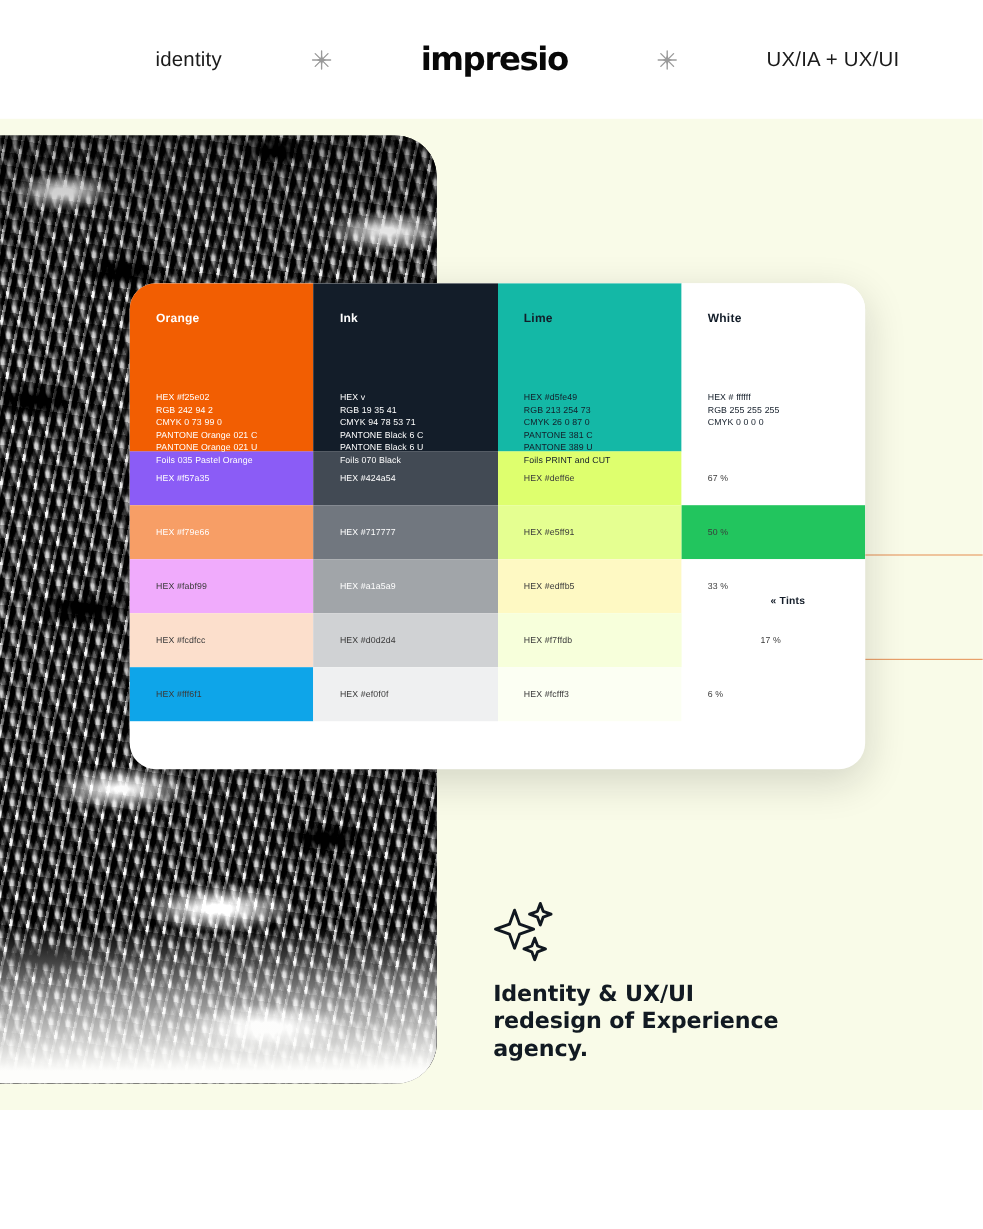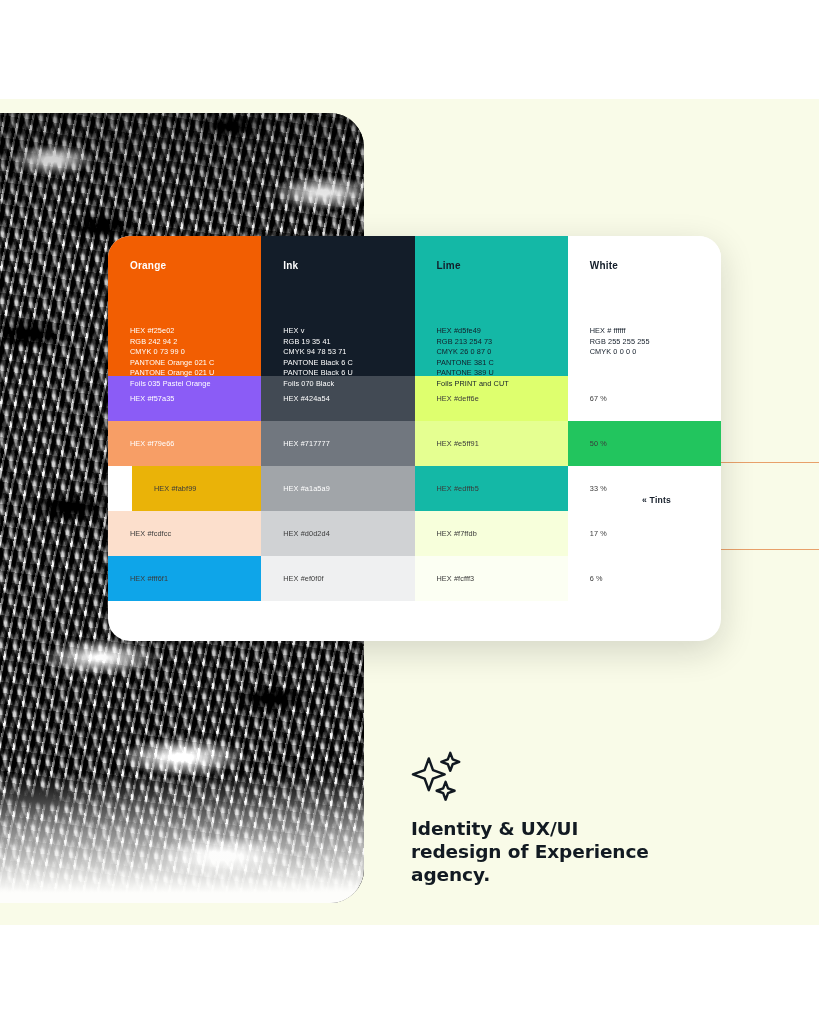--- a/index.html
+++ b/index.html
@@ -117,20 +117,39 @@
   }
 
   
   .footer { position:absolute; left:0; top:925px; width:819px; height:99px; background:#ffffff; }
 </style>
 </head>
 <body>
 
 <div class="page">
 
+  <div class="header">
+    <div class="header-inner">
+      <span class="hdr-text">identity</span>
+      <span class="hdr-star">
+        <svg viewBox="0 0 24 24" fill="none" stroke="currentColor" stroke-width="1.5" stroke-linecap="round">
+          <path d="M12 2v20M2 12h20M4.9 4.9l14.2 14.2M19.1 4.9L4.9 19.1"></path>
+          <path d="M12 6.5l1.6 3.9 3.9 1.6-3.9 1.6L12 17.5l-1.6-3.9-3.9-1.6 3.9-1.6z" fill="currentColor" stroke="none"></path>
+        </svg>
+      </span>
+      <span class="hdr-logo">impresio</span>
+      <span class="hdr-star">
+        <svg viewBox="0 0 24 24" fill="none" stroke="currentColor" stroke-width="1.5" stroke-linecap="round">
+          <path d="M12 2v20M2 12h20M4.9 4.9l14.2 14.2M19.1 4.9L4.9 19.1"></path>
+          <path d="M12 6.5l1.6 3.9 3.9 1.6-3.9 1.6L12 17.5l-1.6-3.9-3.9-1.6 3.9-1.6z" fill="currentColor" stroke="none"></path>
+        </svg>
+      </span>
+      <span class="hdr-text">UX/IA + UX/UI</span>
+    </div>
+  </div>
 
   <div class="cream"></div>
 
   <div class="photo">
     <div class="photo-tex"></div>
     <div class="photo-topdark"></div>
     <div class="photo-bottomfade"></div>
   </div>
 
   <div class="rule rule-1"></div>
@@ -145,21 +164,21 @@
               <div>HEX #f25e02</div>
               <div>RGB 242 94 2</div>
               <div>CMYK 0 73 99 0</div>
               <div>PANTONE Orange 021 C</div>
               <div>PANTONE Orange 021 U</div>
               <div>Foils 035 Pastel Orange</div>
             </div>
           </div>
           <div class="tint-row" style="background: #8b5cf6; color: rgb(255, 255, 255);">HEX #f57a35</div>
           <div class="tint-row" style="background: rgb(247, 158, 102); color: rgb(255, 255, 255);">HEX #f79e66</div>
-          <div class="tint-row" style="background: #eab308; color: rgb(58, 58, 58); margin-left: 24px;">HEX #fabf99</div>
+          <div class="tint-row" style="background: #f0abfc; color: rgb(58, 58, 58);">HEX #fabf99</div>
           <div class="tint-row" style="background: rgb(252, 223, 204); color: rgb(58, 58, 58);">HEX #fcdfcc</div>
           <div class="tint-row" style="background: #0ea5e9; color: rgb(58, 58, 58);">HEX #fff6f1</div>
         </div>
         <div class="pal-col">
           <div class="pal-head" style="background: rgb(19, 29, 41);">
             <div class="pal-title" style="color: rgb(255, 255, 255);">Ink</div>
             <div class="pal-specs" style="color: rgb(255, 255, 255);">
               <div>HEX v</div>
               <div>RGB 19 35 41</div>
               <div>CMYK 94 78 53 71</div>
@@ -181,37 +200,37 @@
               <div>HEX #d5fe49</div>
               <div>RGB 213 254 73</div>
               <div>CMYK 26 0 87 0</div>
               <div>PANTONE 381 C</div>
               <div>PANTONE 389 U</div>
               <div>Foils PRINT and CUT</div>
             </div>
           </div>
           <div class="tint-row" style="background: rgb(222, 255, 110); color: rgb(58, 58, 58);">HEX #deff6e</div>
           <div class="tint-row" style="background: rgb(229, 255, 145); color: rgb(58, 58, 58);">HEX #e5ff91</div>
-          <div class="tint-row" style="background: #14b8a6; color: rgb(58, 58, 58);">HEX #edffb5</div>
+          <div class="tint-row" style="background: #fef9c3; color: rgb(58, 58, 58);">HEX #edffb5</div>
           <div class="tint-row" style="background: rgb(247, 255, 219); color: rgb(58, 58, 58);">HEX #f7ffdb</div>
           <div class="tint-row" style="background: rgb(252, 255, 243); color: rgb(58, 58, 58);">HEX #fcfff3</div>
         </div>
         <div class="pal-col">
           <div class="pal-head" style="background: rgb(255, 255, 255);">
             <div class="pal-title" style="color: rgb(19, 29, 41);">White</div>
             <div class="pal-specs" style="color: rgb(19, 29, 41);">
               <div>HEX # ffffff</div>
               <div>RGB 255 255 255</div>
               <div>CMYK 0 0 0 0</div>
             </div>
           </div>
           <div class="tint-row" style="background: rgb(255, 255, 255); color: rgb(58, 58, 58);">67 %</div>
           <div class="tint-row" style="background: #22c55e; color: rgb(58, 58, 58);">50 %</div>
           <div class="tint-row" style="background: rgb(255, 255, 255); color: rgb(58, 58, 58);">33 %</div>
-          <div class="tint-row" style="background: rgb(255, 255, 255); color: rgb(58, 58, 58);">17 %</div>
+          <div class="tint-row" style="background: rgb(255, 255, 255); color: rgb(58, 58, 58); margin-left: 44px;">17 %</div>
           <div class="tint-row" style="background: rgb(255, 255, 255); color: rgb(58, 58, 58);">6 %</div>
         </div>
       </div>
     <div class="tints-label">« Tints</div>
   </div>
 
   <div class="caption">
     <div class="sparkle">
       <svg viewBox="0 0 62 60" fill="none" stroke="currentColor" stroke-width="2.6" stroke-linejoin="round">
         <path d="M17 6 L21.5 18.5 L34 23 L21.5 27.5 L17 40 L12.5 27.5 L0 23 L12.5 18.5 Z" transform="translate(2,2)"></path>

